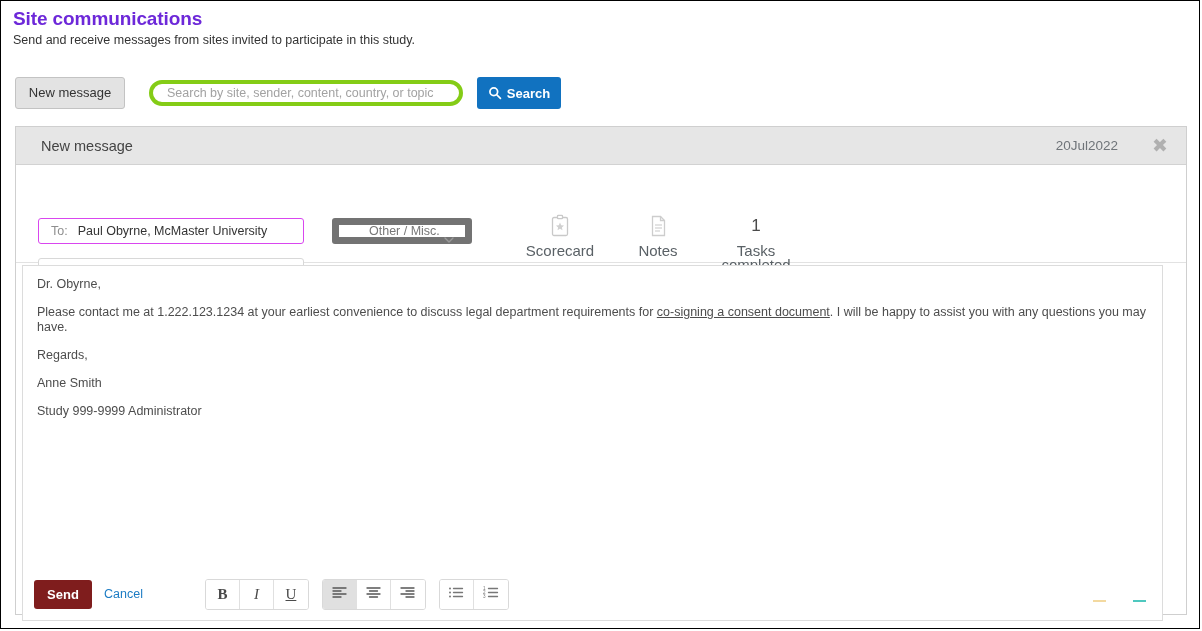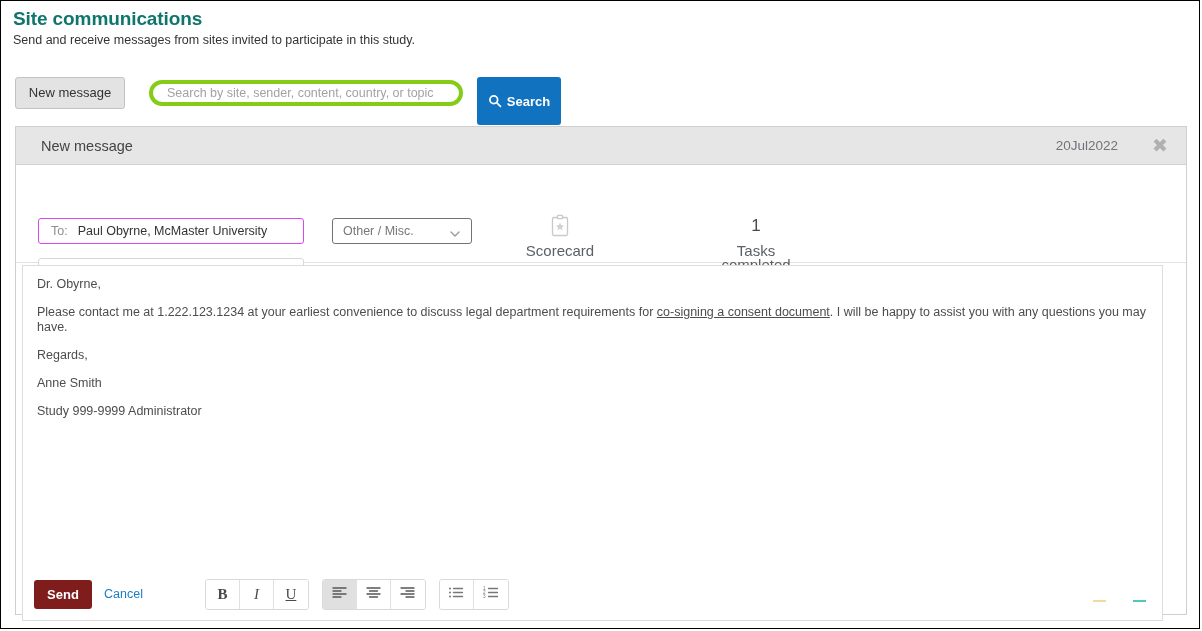--- a/index.html
+++ b/index.html
@@ -27,21 +27,21 @@
 
   
   .page-head {
     position: absolute;
     left: 12px;
     top: 6px;
   }
   .page-title {
     font-size: 19px;
     font-weight: bold;
-    color: #0f766e;
+    color: #6d28d9;
     letter-spacing: -0.1px;
     margin: 0;
     line-height: 24px;
   }
   .page-subtitle {
     font-size: 12.5px;
     color: #333333;
     margin: 1px 0 0 0;
     line-height: 16px;
   }
@@ -80,21 +80,21 @@
     font-size: 12.5px;
     color: #555;
     box-sizing: border-box;
     outline: none;
     background: #fff;
   }
   .search-input::placeholder { color: #a2a2a2; }
   .btn-search {
     margin-left: 14px;
     width: 84px;
-    height: 48px;
+    height: 32px;
     background: #1172c0;
     border: none;
     border-radius: 3px;
     color: #ffffff;
     font-family: "Liberation Sans", sans-serif;
     font-size: 13px;
     font-weight: bold;
     cursor: pointer;
     display: flex;
     align-items: center;
@@ -191,27 +191,28 @@
     font-size: 12.5px;
     color: #333333;
     margin-left: 12px;
   }
   .topic-select {
     position: absolute;
     left: 316px;
     top: 53px;
     width: 140px;
     height: 26px;
-    border: 1px solid #737373;
+    border: 7px solid #737373;
     border-radius: 3px;
     background: #fff;
     box-sizing: border-box;
     display: flex;
     align-items: center;
     cursor: pointer;
+    padding-left: 20px;
   }
   .topic-select .val {
     font-size: 12.5px;
     color: #777777;
     margin-left: 10px;
   }
   .topic-select .caret {
     position: absolute;
     right: 10px;
     top: 7px;
@@ -399,20 +400,32 @@
         <div class="glyph">
           <svg width="20" height="24" viewBox="0 0 20 24" fill="none" stroke="#c9c9c9" stroke-width="1.3">
             <rect x="2.5" y="3.5" width="15" height="18" rx="1.5"></rect>
             <rect x="7.5" y="1.3" width="5" height="3.4" rx="0.8" fill="#ffffff"></rect>
             <polygon points="10,8.6 11.2,11.2 14,11.5 11.9,13.4 12.5,16.2 10,14.8 7.5,16.2 8.1,13.4 6,11.5 8.8,11.2" fill="#d0d0d0" stroke="none"></polygon>
           </svg>
         </div>
         <div class="cap">Scorecard</div>
       </div>
 
+      <div class="stat-group stat-notes">
+        <div class="glyph">
+          <svg width="20" height="24" viewBox="0 0 20 24" fill="none" stroke="#cdcdcd" stroke-width="1.3">
+            <path d="M4.5 2.5 H12.5 L16.5 6.5 V21.5 H4.5 Z"></path>
+            <polyline points="12.5,2.5 12.5,6.5 16.5,6.5"></polyline>
+            <line x1="7" y1="11" x2="14" y2="11" stroke-width="1.1"></line>
+            <line x1="7" y1="14" x2="14" y2="14" stroke-width="1.1"></line>
+            <line x1="7" y1="17" x2="12" y2="17" stroke-width="1.1"></line>
+          </svg>
+        </div>
+        <div class="cap">Notes</div>
+      </div>
 
       <div class="stat-group stat-tasks">
         <div class="num">1</div>
         <div class="cap">Tasks completed</div>
       </div>
     </div>
 
     <div class="body-box">
       <p>Dr. Obyrne,</p>
       <p><span>Please contact me at 1.222.123.1234 at your earliest convenience to discuss legal department requirements for </span><a class="doclink" href="#">co-signing a consent document</a><span>. I will be happy to assist you with any questions you may have.</span></p>

